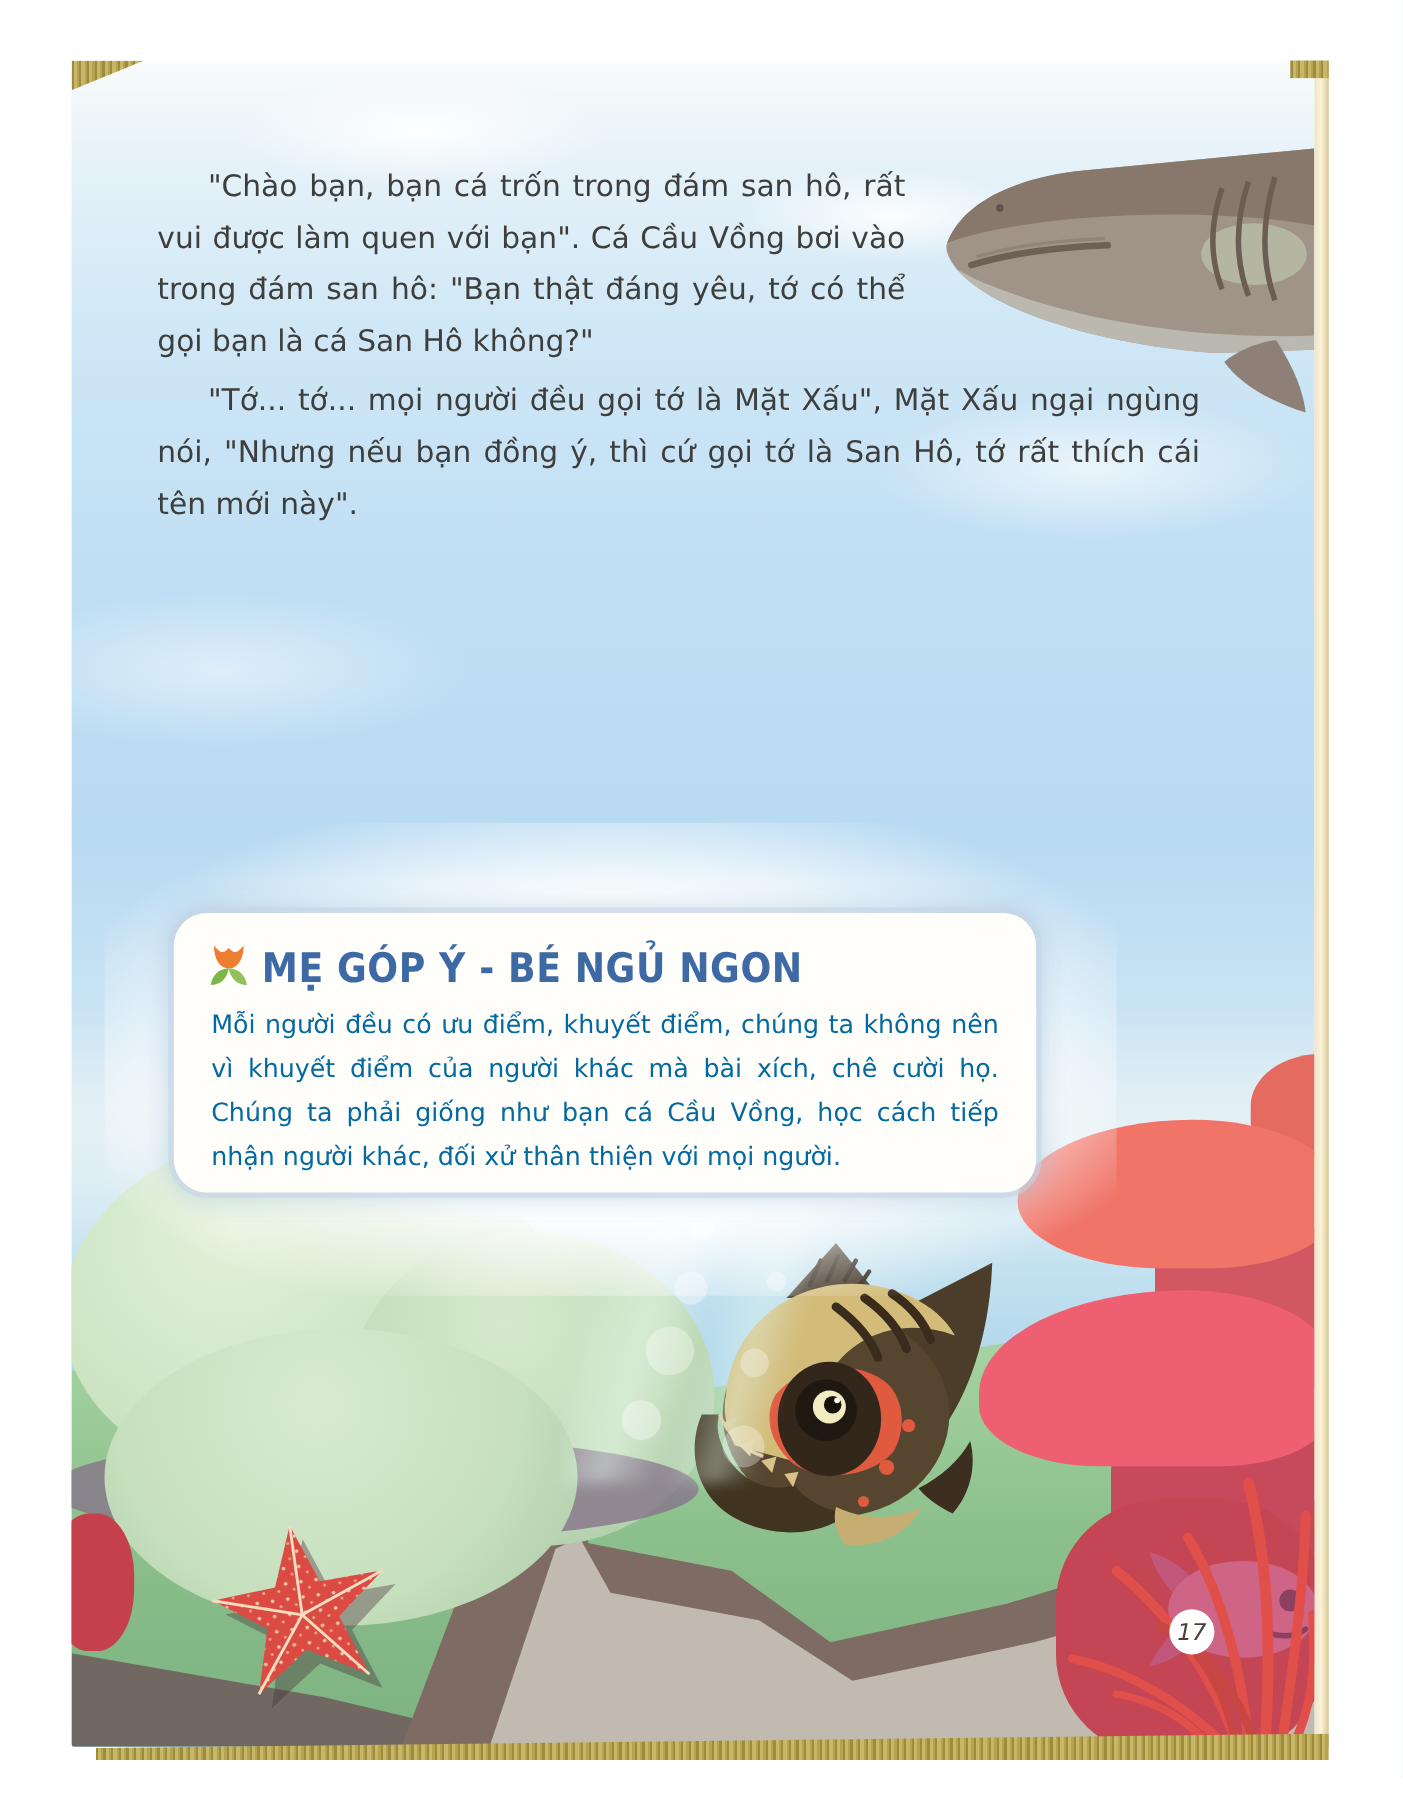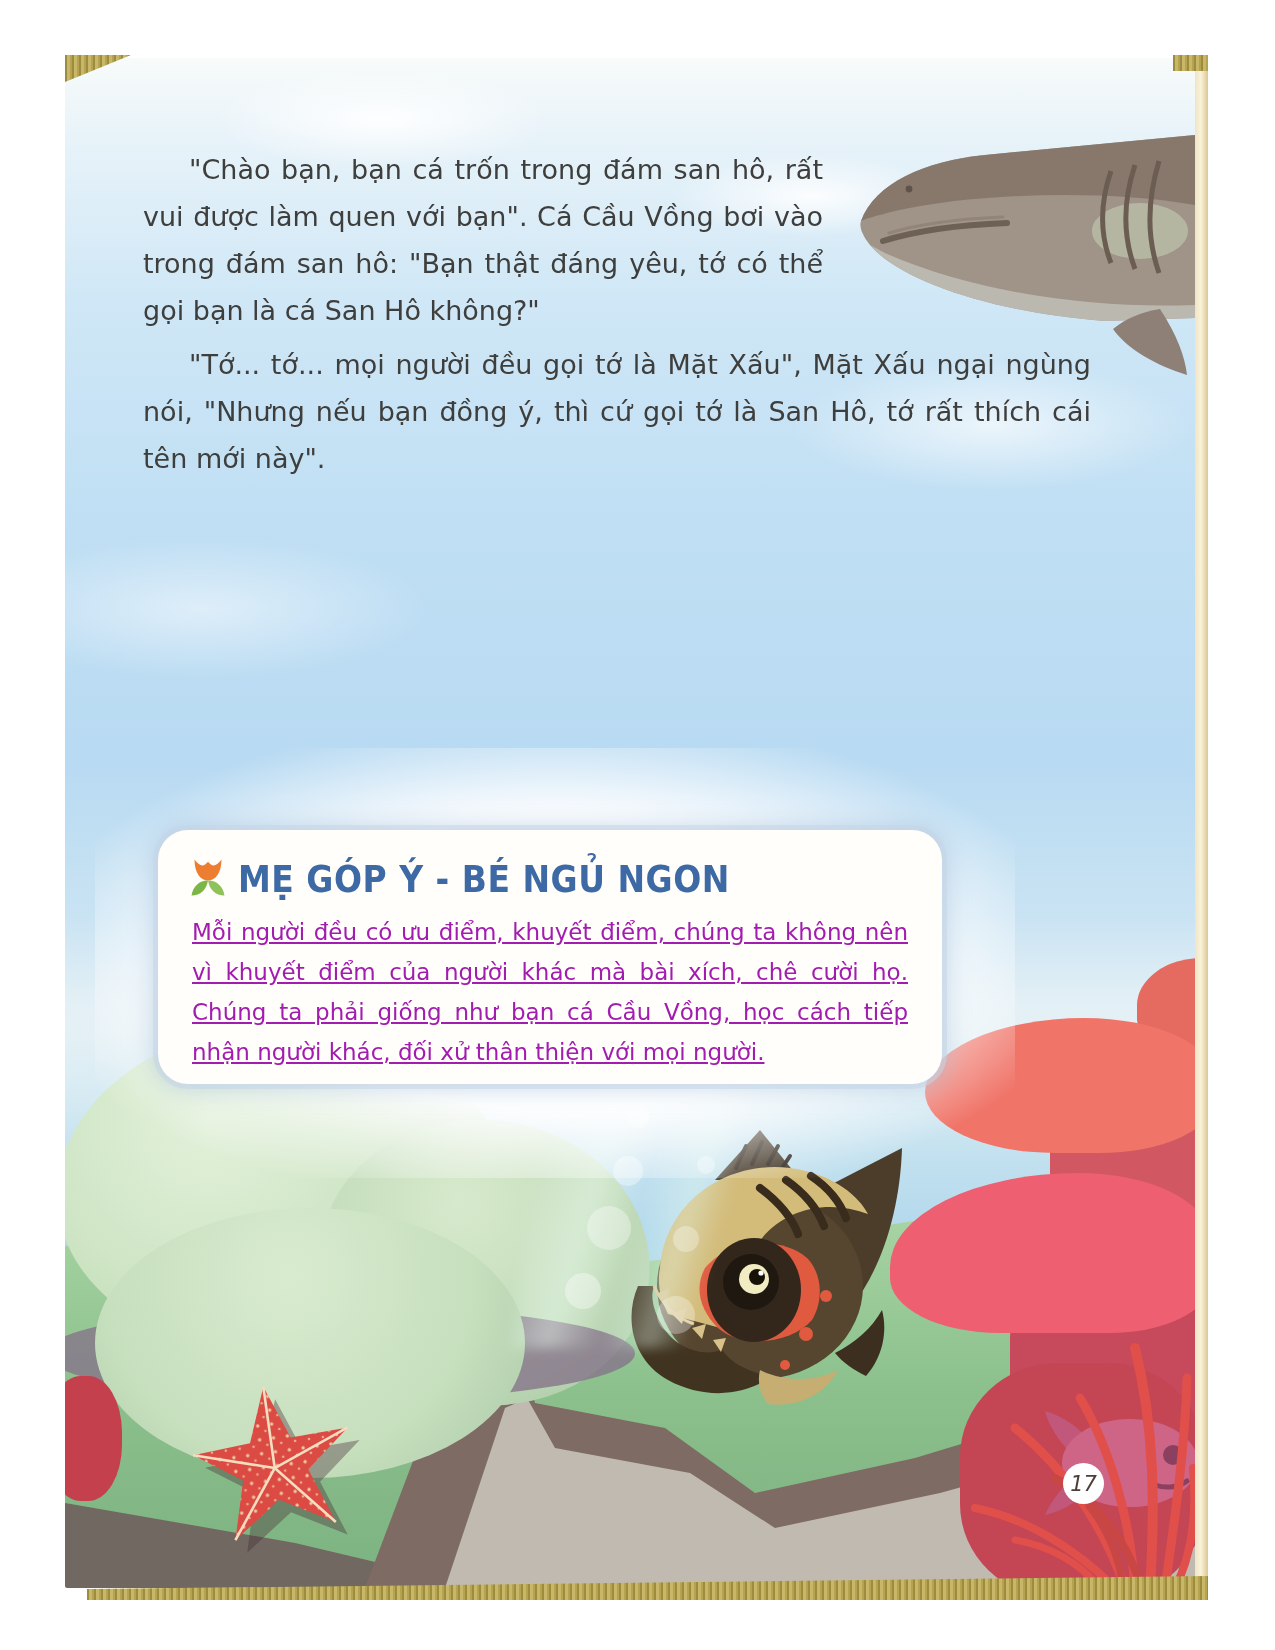--- a/index.html
+++ b/index.html
@@ -43,21 +43,21 @@
   .coral-stemB{left:985px;top:1058px;width:175px;height:150px;border-radius:20% 20% 30% 30%;background:#d15862;}
   .coral-capC{left:825px;top:1115px;width:320px;height:160px;border-radius:60% 42% 32% 35%;background:#ee5f72;}
   .coral-stemC{left:945px;top:1230px;width:200px;height:200px;border-radius:25%;background:#c64a5c;}
   .coral-dark{left:995px;top:1265px;width:145px;height:230px;border-radius:40%;background:#9c3a50;}
   .coral-base{left:895px;top:1305px;width:245px;height:235px;border-radius:40%;background:#c44553;}
   
   .callout{position:absolute;left:93px;top:772px;width:784px;height:254px;background:#fffefb;border-radius:30px;
     box-shadow:0 0 0 5px rgba(198,214,230,.55), 0 0 22px 6px rgba(150,182,212,.45);}
   .callout-title-row{position:absolute;left:32px;top:28px;display:flex;align-items:center;gap:12px;}
   .callout-title{color:#3d6aa4;font-weight:bold;font-size:33px;letter-spacing:.5px;transform:scaleY(1.12);transform-origin:left center;white-space:nowrap;}
-  .callout-body{position:absolute;left:34px;top:82px;width:716px;color:#a21caf;font-size:23px;line-height:40px;text-align:justify;text-decoration:underline;}
+  .callout-body{position:absolute;left:34px;top:82px;width:716px;color:#0369a1;font-size:23px;line-height:40px;text-align:justify;}
   
   .story{position:absolute;left:78px;top:88px;width:948px;color:#3e3e3c;font-size:27px;line-height:47px;text-align:justify;}
   .story .spacer{float:right;width:268px;height:150px;}
   .story p{margin:0 0 7px 0;text-indent:46px;}
   
   .badge{position:absolute;left:998px;top:1405px;width:41px;height:41px;border-radius:50%;background:#ffffff;
     display:flex;align-items:center;justify-content:center;color:#4a4039;font-size:21px;font-style:italic;}
   
   .page-edge{position:absolute;left:1130px;top:0;width:13px;height:1530px;
     background:linear-gradient(90deg,#efe4c6 0%,#faf2da 45%,#e2d3a6 85%,#d9c897 100%);}

